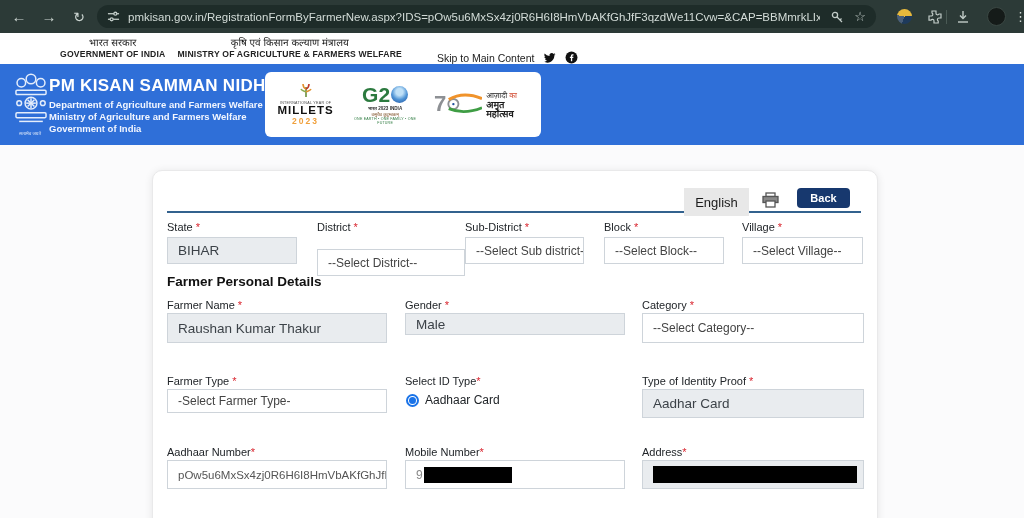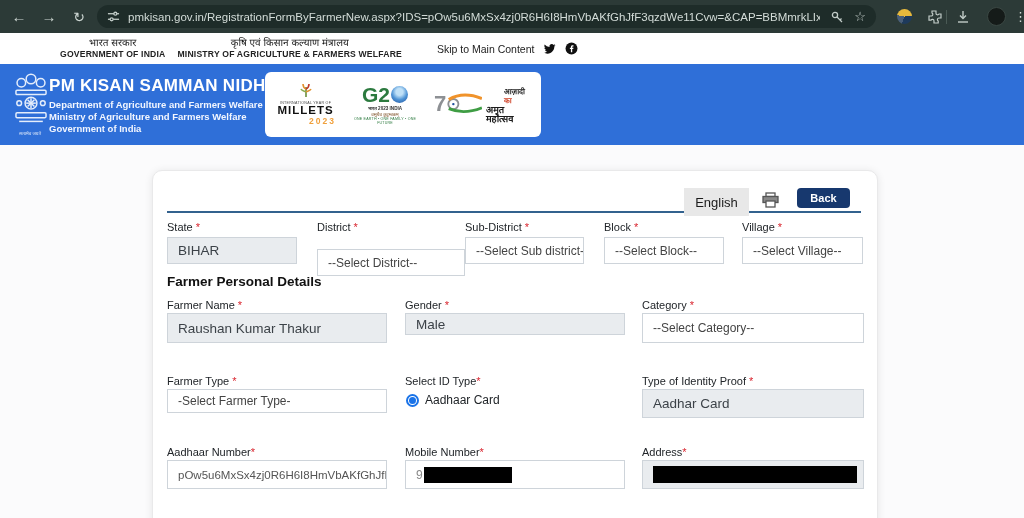--- a/index.html
+++ b/index.html
@@ -25,50 +25,50 @@
             border:1px solid #3a4743; }
   .kebab { color:#cdd6d2; font-size:13px; width:10px; overflow:hidden; }
 
   
   .govbar { position:absolute; top:33px; left:0; width:1024px; height:31px; background:#ffffff;
             display:flex; align-items:center; }
   .gov-group { display:flex; gap:12px; margin-left:60px; }
   .gov-col { text-align:center; }
   .gov-hi { font-size:10px; color:#1b1b1b; line-height:12px; }
   .gov-en { font-size:8.6px; font-weight:bold; color:#222; line-height:11px; letter-spacing:.2px; }
-  .gov-right { position:absolute; left:437px; top:0; height:31px; display:flex; align-items:center; gap:9px; }
+  .gov-right { position:absolute; left:437px; top:0; height:31px; display:flex; align-items:flex-end; gap:9px; }
   .skip-link { font-size:10.5px; color:#222; cursor:pointer; }
   .soc { display:inline-flex; }
 
   
   .banner { position:absolute; top:64px; left:0; width:1024px; height:81px; background:#2f6fd8; }
   .emblem { position:absolute; left:11px; top:8px; }
   .emblem-motto { position:absolute; left:8px; top:66px; width:44px; text-align:center;
                   font-size:4.5px; color:#dfe9fa; }
   .banner-text { position:absolute; left:49px; top:12px; color:#fff; }
   .banner-title { font-size:17px; font-weight:bold; letter-spacing:.3px; }
   .banner-sub { font-size:9.5px; font-weight:bold; line-height:12px; margin-top:3px; color:#f2f6ff; }
   .logo-box { position:absolute; left:265px; top:8px; width:276px; height:65px; background:#fff;
               border-radius:6px; display:flex; align-items:center; padding:0 10px; gap:12px; }
   .millets { text-align:center; width:66px; }
   .millets-intl { font-size:3.6px; color:#444; letter-spacing:.3px; }
   .millets-word { font-size:11.5px; font-weight:bold; color:#111; letter-spacing:1px; line-height:11px;text-align:center; }
-  .millets-year { font-size:8.5px; color:#f0a03c; font-weight:bold; letter-spacing:2px;text-align:right; }
+  .millets-year { font-size:8.5px; color:#f0a03c; font-weight:bold; letter-spacing:2px; }
   .g20 { text-align:center; width:80px; }
   .g20-main { font-size:21px; font-weight:bold; color:#2c7a3f; line-height:21px; display:flex;
               align-items:center; justify-content:center; }
   .g20-zero { display:inline-block; width:17px; height:17px; border-radius:50%;
               background:radial-gradient(circle at 50% 35%, #bfe0f7 0 25%, #4f94d6 55%, #1c4e9b 100%);
               margin-left:1px; }
   .g20-s1 { font-size:4.6px; color:#333; font-weight:bold; }
   .g20-s2 { font-size:4.4px; color:#7a4a1e; }
   .g20-s3 { font-size:3.6px; color:#2c7a3f; letter-spacing:.2px; }
   .azadi { display:flex; align-items:center; gap:4px; }
   .azadi-texts { line-height:9px; }
-  .azadi-l1 { font-size:7.5px; font-weight:bold; color:#1b1b1b;margin-left:18px; }
+  .azadi-l1 { font-size:7.5px; font-weight:normal; color:#1b1b1b; }
   .azadi-l1 .ka { color:#d0452b; }
   .azadi-l2 { font-size:9.5px; font-weight:bold; color:#1b1b1b; }
 
   
   .main { position:absolute; top:145px; left:0; width:1024px; height:373px; background:#fbfbfc;padding-left:6px; }
   .card { position:absolute; left:152px; top:25px; width:726px; height:360px; background:#fff;
           border:1px solid #e9e9ea; border-radius:10px; box-shadow:0 1px 8px rgba(0,0,0,.09); }
   .lang-tab { position:absolute; left:531px; top:17px; width:65px; height:28px; background:#e8e8e8;
               display:flex; align-items:center; justify-content:center; font-size:13px; color:#1b1b1b;
               z-index:2; cursor:pointer; }

